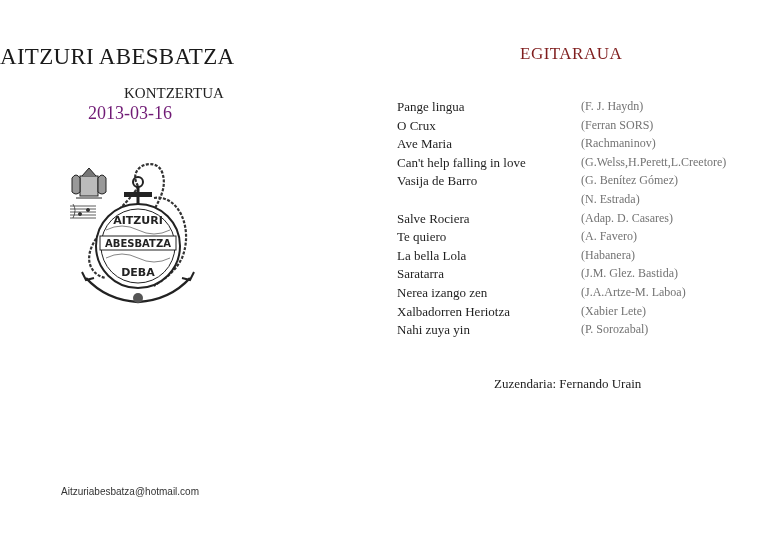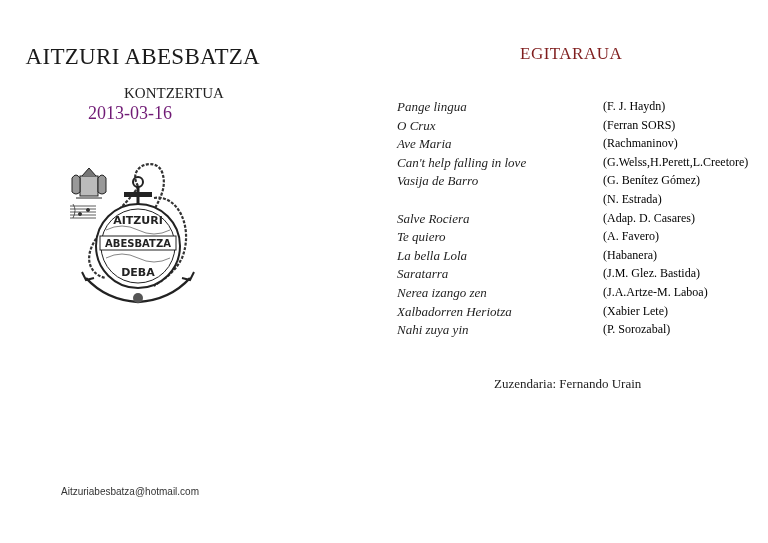--- a/index.html
+++ b/index.html
@@ -13,21 +13,21 @@
       position: relative;
       overflow: hidden;
       font-family: "Liberation Serif", "DejaVu Serif", serif;
       color: #1e1e1e;
     }
     .abs { position: absolute; }
 
     
     .choir-title {
       left: 0; width: 260px; top: 44px;
-      text-align: right;
+      text-align: left;
       font-size: 23px;
       letter-spacing: 0.3px;
       color: #1a1a1a;
       white-space: nowrap;
     }
     .concert-label {
       left: 0; width: 260px; top: 85px;
       text-align: center;
       font-size: 15px;
       color: #222;
@@ -63,29 +63,28 @@
       margin: 0; padding: 0;
       list-style: none;
     }
     .program-item {
       position: relative;
       height: 18.6px;
       width: 360px;
     }
     .song-title {
       position: absolute; left: 0; top: 0;
-      font-style: italic;
       font-size: 13px;
       color: #1e1e1e;
       white-space: nowrap;
     }
     .composer {
-      position: absolute; left: 206px; top: 0;
+      position: absolute; left: 184px; top: 0;
       font-size: 12px;
-      color: #000000;
+      color: #737373;
       white-space: nowrap;
     }
     .conductor {
       left: 494px; top: 376px;
       font-size: 13px;
       color: #222;
     }
   </style>
 </head>
 <body>

